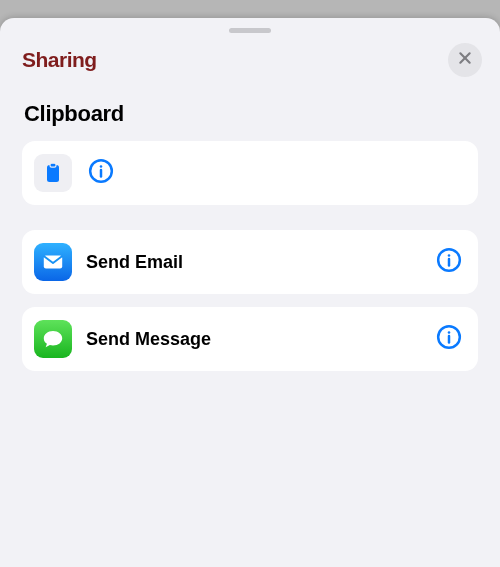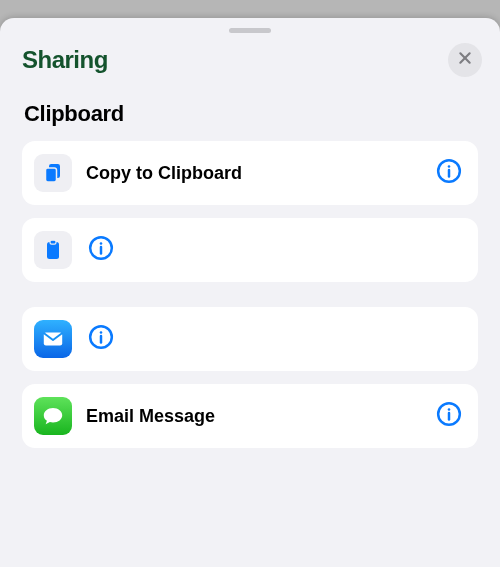--- a/index.html
+++ b/index.html
@@ -25,24 +25,24 @@
     border-radius: 3px;
     margin: 0 auto 6px auto;
   }
   .header {
     display: flex;
     align-items: center;
     justify-content: space-between;
     padding: 4px 18px 14px 22px;
   }
   .title {
-    font-size: 24px;
+    font-size: 21px;
     font-weight: 800;
     letter-spacing: -0.5px;
-    color: #14532d;
+    color: #7f1d1d;
   }
   .close-btn {
     width: 34px; height: 34px;
     border-radius: 50%;
     background: #e4e4e8;
     display: flex;
     align-items: center;
     justify-content: center;
     cursor: pointer;
   }
@@ -111,38 +111,20 @@
           <line x1="5" y1="5" x2="19" y2="19"></line>
             <line x1="19" y1="5" x2="5" y2="19"></line>
         </svg>
       </span>
     </div>
   </div>
 
   <div class="section">
     <div class="section-title">Clipboard</div>
 
-    <div class="row">
-      <div class="icon-chip chip-gray">
-        <svg viewBox="0 0 24 24">
-          <rect x="8" y="3" width="11" height="14" rx="2.2" fill="#0a7aff"></rect>
-          <rect x="4.5" y="7" width="11" height="14" rx="2.2" fill="#0a7aff" stroke="#efeff3" stroke-width="1.5"></rect>
-        </svg>
-      </div>
-      <div class="row-label">Copy to Clipboard</div>
-      <div class="info-btn">
-        <span>
-          <svg viewBox="0 0 24 24" fill="none" stroke="#0a7aff" stroke-width="2.3">
-            <circle cx="12" cy="12" r="10"></circle>
-            <circle cx="12" cy="7.8" r="1.2" fill="#0a7aff" stroke="none"></circle>
-            <line x1="12" y1="11" x2="12" y2="17" stroke-linecap="round"></line>
-          </svg>
-        </span>
-      </div>
-    </div>
 
     <div class="row">
       <div class="icon-chip chip-gray">
         <svg viewBox="0 0 24 24">
           <rect x="6" y="4" width="12" height="17" rx="2.5" fill="#0a7aff"></rect>
           <rect x="9" y="2.2" width="6" height="4" rx="1.6" fill="#0a7aff" stroke="#efeff3" stroke-width="1.2"></rect>
         </svg>
       </div>
       <div class="info-btn">
         <span>
@@ -158,38 +140,39 @@
 
   <div class="section">
 
     <div class="row">
       <div class="icon-chip chip-mail">
         <svg viewBox="0 0 24 24">
           <rect x="3.5" y="6" width="17" height="12" rx="2" fill="#ffffff"></rect>
           <path d="M4 7 L12 13 L20 7" fill="none" stroke="#1792f5" stroke-width="1.8" stroke-linecap="round" stroke-linejoin="round"></path>
         </svg>
       </div>
+      <div class="row-label">Send Email</div>
       <div class="info-btn">
         <span>
           <svg viewBox="0 0 24 24" fill="none" stroke="#0a7aff" stroke-width="2.3">
             <circle cx="12" cy="12" r="10"></circle>
             <circle cx="12" cy="7.8" r="1.2" fill="#0a7aff" stroke="none"></circle>
             <line x1="12" y1="11" x2="12" y2="17" stroke-linecap="round"></line>
           </svg>
         </span>
       </div>
     </div>
 
     <div class="row">
       <div class="icon-chip chip-msg">
         <svg viewBox="0 0 24 24">
           <path d="M12 4.5c4.9 0 8.5 3 8.5 6.7 0 3.7-3.6 6.7-8.5 6.7-1 0-2-.13-2.9-.38L5.2 19.5l1.2-3.1C4.5 15.1 3.5 13.3 3.5 11.2 3.5 7.5 7.1 4.5 12 4.5z" fill="#ffffff"></path>
         </svg>
       </div>
-      <div class="row-label">Email Message</div>
+      <div class="row-label">Send Message</div>
       <div class="info-btn">
         <span>
           <svg viewBox="0 0 24 24" fill="none" stroke="#0a7aff" stroke-width="2.3">
             <circle cx="12" cy="12" r="10"></circle>
             <circle cx="12" cy="7.8" r="1.2" fill="#0a7aff" stroke="none"></circle>
             <line x1="12" y1="11" x2="12" y2="17" stroke-linecap="round"></line>
           </svg>
         </span>
       </div>
     </div>

